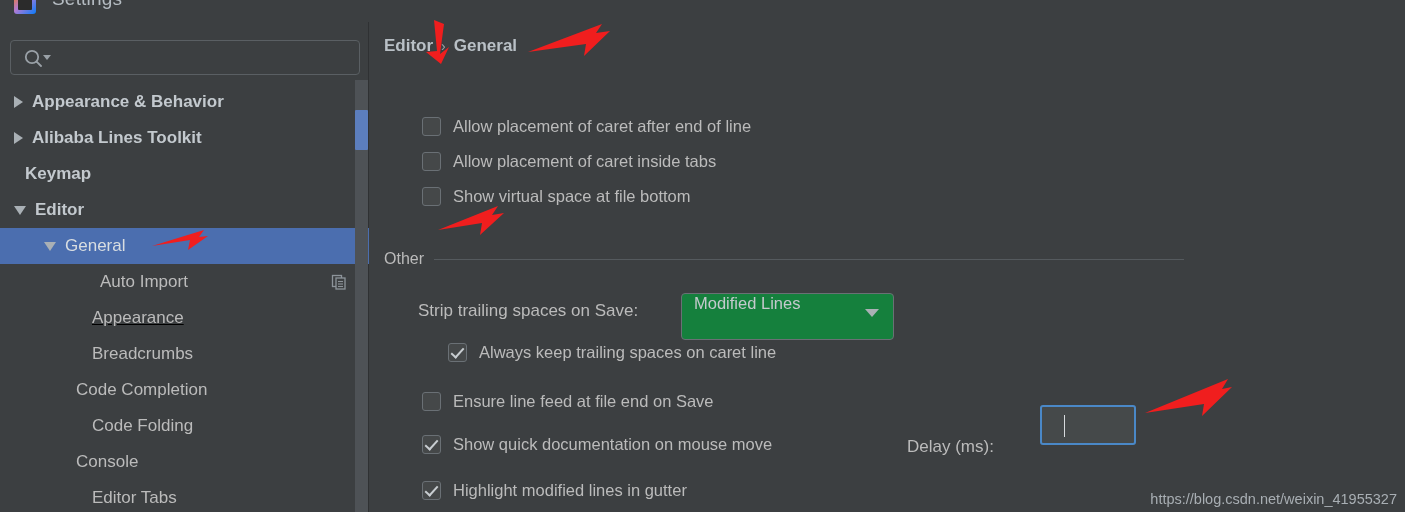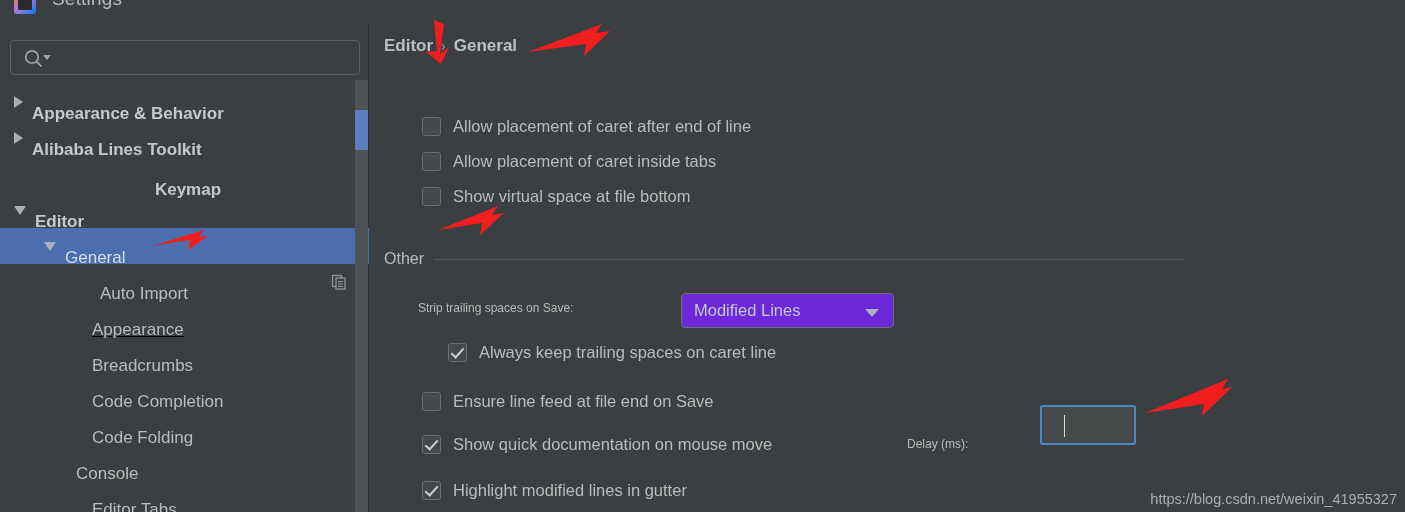--- a/index.html
+++ b/index.html
@@ -114,21 +114,20 @@
   }
   .tree-arrow.expanded {
     border-left: 6px solid transparent;
     border-right: 6px solid transparent;
     border-top: 9px solid #a9b0b5;
   }
   .tree-arrow.none { width: 9px; height: 1px; }
   .tree-label {
     color: #bbbbbb;
     font-size: 17px;
-    margin-top: 23px;
   }
   .tree-label.bold { font-weight: bold; color: #c3c9ce; }
   .tree-row.selected .tree-label { color: #d8dde1; }
   .row-action-icon {
     position: absolute;
     right: 22px; top: 50%;
     transform: translateY(-50%);
     width: 16px; height: 16px;
   }
   .scroll-track {
@@ -213,32 +212,31 @@
     white-space: nowrap;
   }
   .section-line {
     flex: 1;
     height: 1px;
     background: #555a5e;
   }
 
   .field-label {
     color: #bbbbbb;
-    font-size: 12px;
+    font-size: 17px;
     white-space: nowrap;
   }
   .combo {
     position: absolute;
-    width: 213px; height: 35px;
+    width: 213px; height: 47px;
     border: 1px solid #6a7075;
     border-radius: 4px;
-    background: #6d28d9;
+    background: #15803d;
     box-sizing: border-box;
     display: flex;
-    align-items: center;
   }
   .combo-text {
     color: #c4c9cd;
     font-size: 16.5px;
     margin-left: 12px;
     white-space: nowrap;
   }
   .combo-arrow {
     position: absolute;
     right: 14px; top: 15px;
@@ -310,21 +308,21 @@
 
     <div class="tree" id="tree">
         <div class="tree-row" style="padding-left: 14px;">
           <span class="tree-arrow collapsed"></span>
           <span class="tree-label bold">Appearance &amp; Behavior</span>
         </div>
         <div class="tree-row" style="padding-left: 14px;">
           <span class="tree-arrow collapsed"></span>
           <span class="tree-label bold">Alibaba Lines Toolkit</span>
         </div>
-        <div class="tree-row" style="padding-left: 7px; flex-direction: column;">
+        <div class="tree-row" style="padding-left: 7px;">
           <span class="tree-arrow none"></span>
           <span class="tree-label bold">Keymap</span>
         </div>
         <div class="tree-row" style="padding-left: 14px;">
           <span class="tree-arrow expanded"></span>
           <span class="tree-label bold">Editor</span>
         </div>
         <div class="tree-row selected" style="padding-left: 44px;">
           <span class="tree-arrow expanded"></span>
           <span class="tree-label">General</span>
@@ -341,21 +339,21 @@
           </svg>
         </div>
         <div class="tree-row" style="padding-left: 74px; text-decoration: underline;">
           <span class="tree-arrow none"></span>
           <span class="tree-label">Appearance</span>
         </div>
         <div class="tree-row" style="padding-left: 74px;">
           <span class="tree-arrow none"></span>
           <span class="tree-label">Breadcrumbs</span>
         </div>
-        <div class="tree-row" style="padding-left: 74px;">
+        <div class="tree-row" style="padding-left: 58px;">
           <span class="tree-arrow none"></span>
           <span class="tree-label">Code Completion</span>
         </div>
         <div class="tree-row" style="padding-left: 74px;">
           <span class="tree-arrow none"></span>
           <span class="tree-label">Code Folding</span>
         </div>
         <div class="tree-row" style="padding-left: 58px;">
           <span class="tree-arrow none"></span>
           <span class="tree-label">Console</span>

